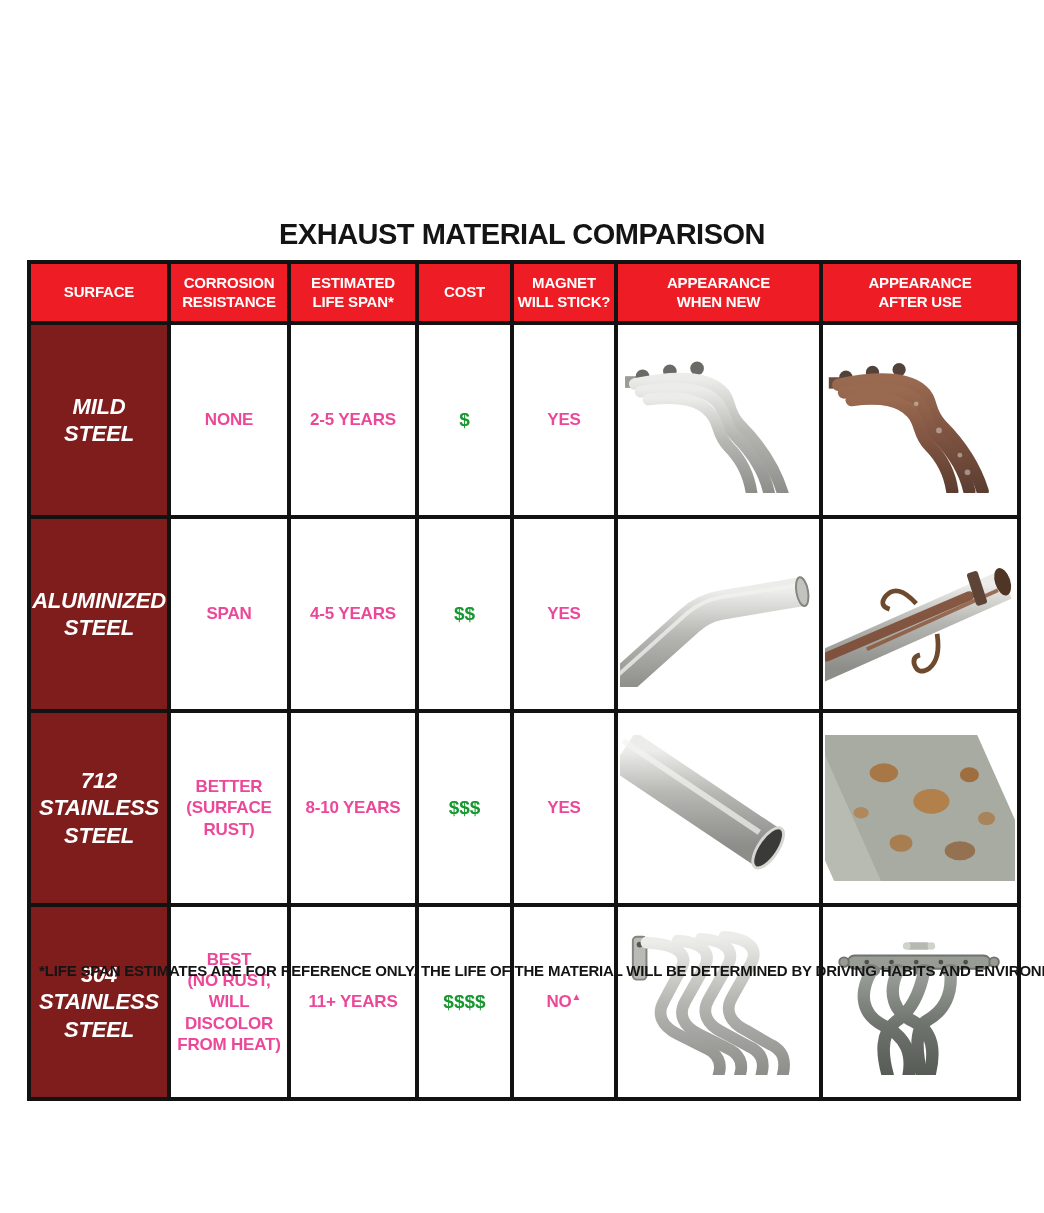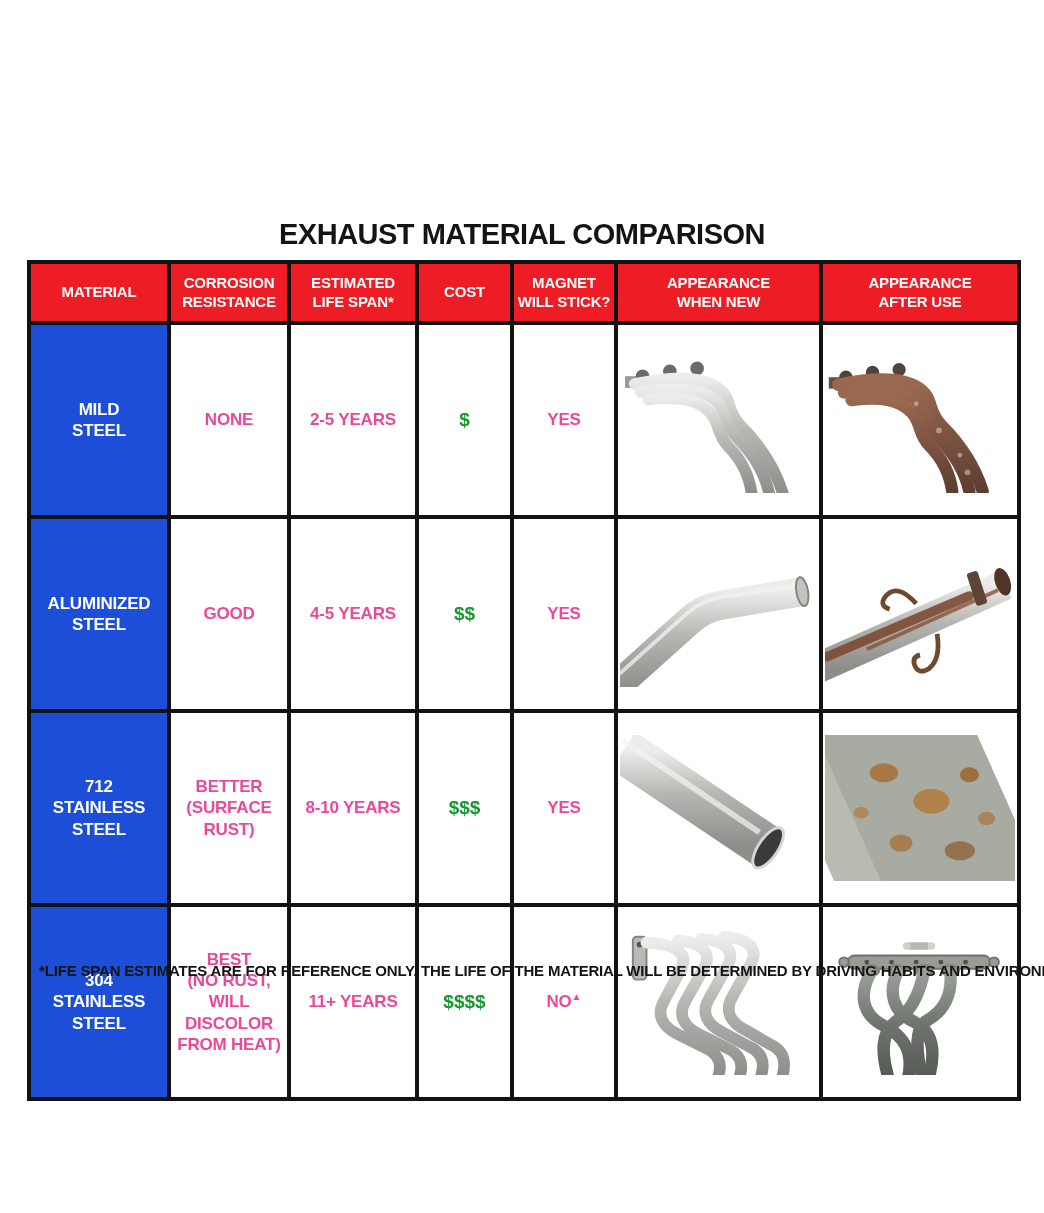--- a/index.html
+++ b/index.html
@@ -8,21 +8,21 @@
   .title{position:absolute;top:218px;left:0;width:100%;margin:0;text-align:center;
          font-size:29px;font-weight:800;letter-spacing:-0.5px;color:#141414;font-stretch:condensed;}
   table.cmp{position:absolute;left:27px;top:260px;width:990px;border-collapse:collapse;
             table-layout:fixed;}
   .cmp td,.cmp th{border:4px solid #121212;text-align:center;vertical-align:middle;
             white-space:pre-line;font-weight:bold;line-height:1.25;letter-spacing:-0.2px;
             padding:0;font-stretch:condensed;overflow:hidden;}
   tr.head{height:61px;}
   tr.datarow{height:154px;}
   .cmp th{background:#ee1c24;color:#ffffff;font-size:15px;}
-  td.mat{background:#1d4ed8;color:#ffffff;font-size:17px;}
+  td.mat{background:#7f1d1d;color:#ffffff;font-size:22px;font-style:italic;}
   td.val{background:#ffffff;color:#ec4899;font-size:17px;}
   td.cost{background:#ffffff;color:#17982f;font-size:19px;letter-spacing:0;}
   td.img{background:#ffffff;padding:2px;}
   td.img svg{display:block;width:100%;height:146px;}
   .supmark{font-size:10px;vertical-align:7px;letter-spacing:0;}
   .footnotes{position:absolute;left:39px;top:960px;width:980px;color:#141414;
              font-weight:bold;font-size:15px;letter-spacing:-0.2px;white-space:nowrap;font-stretch:condensed;}
   .fn{margin-bottom:7px;line-height:1.45;}
   .fnm{letter-spacing:0;}
   .fnm.tri{font-size:9px;vertical-align:4px;}
@@ -60,21 +60,21 @@
       <col style="width:140px">
         <col style="width:120px">
         <col style="width:128px">
       <col style="width:95px">
         <col style="width:104px">
         <col style="width:205px">
         <col style="width:198px">
     </colgroup>
     <tbody>
         <tr class="head">
-      <th>MATERIAL</th>
+      <th>SURFACE</th>
       <th>CORROSION
 RESISTANCE</th>
       <th>ESTIMATED
 LIFE SPAN*</th>
       <th>COST</th>
       <th>MAGNET
 WILL STICK?</th>
       <th>APPEARANCE
 WHEN NEW</th>
       <th>APPEARANCE
@@ -122,21 +122,21 @@
                 <circle cx="96" cy="58" r="2.5"></circle>
                 <circle cx="150" cy="130" r="3"></circle>
               </g>
         </svg>
       </td>
     </tr>
 
     <tr class="datarow">
       <td class="mat">ALUMINIZED
 STEEL</td>
-      <td class="val">GOOD</td>
+      <td class="val">SPAN</td>
       <td class="val">4-5 YEARS</td>
       <td class="cost">$$</td>
       <td class="val"><span>YES</span><span class="supmark"></span></td>
       <td class="img" aria-label="new aluminized steel bent pipe">
         <svg viewBox="0 0 200 150" preserveAspectRatio="xMidYMid meet">
           <path d="M-8,152 L70,82 C80,73 90,68 102,66 L186,52" fill="none" stroke="url(#gSil)" stroke-width="30"></path>
           <path d="M-8,142 L68,74 C78,66 90,60 102,58 L184,45" fill="none" stroke="#f1f1ef" stroke-width="4" opacity="0.75"></path>
           <ellipse cx="186" cy="52" rx="6" ry="15" transform="rotate(-10 186 52)" fill="#c2c2be" stroke="#84847f" stroke-width="2"></ellipse>
         </svg>
       </td>

